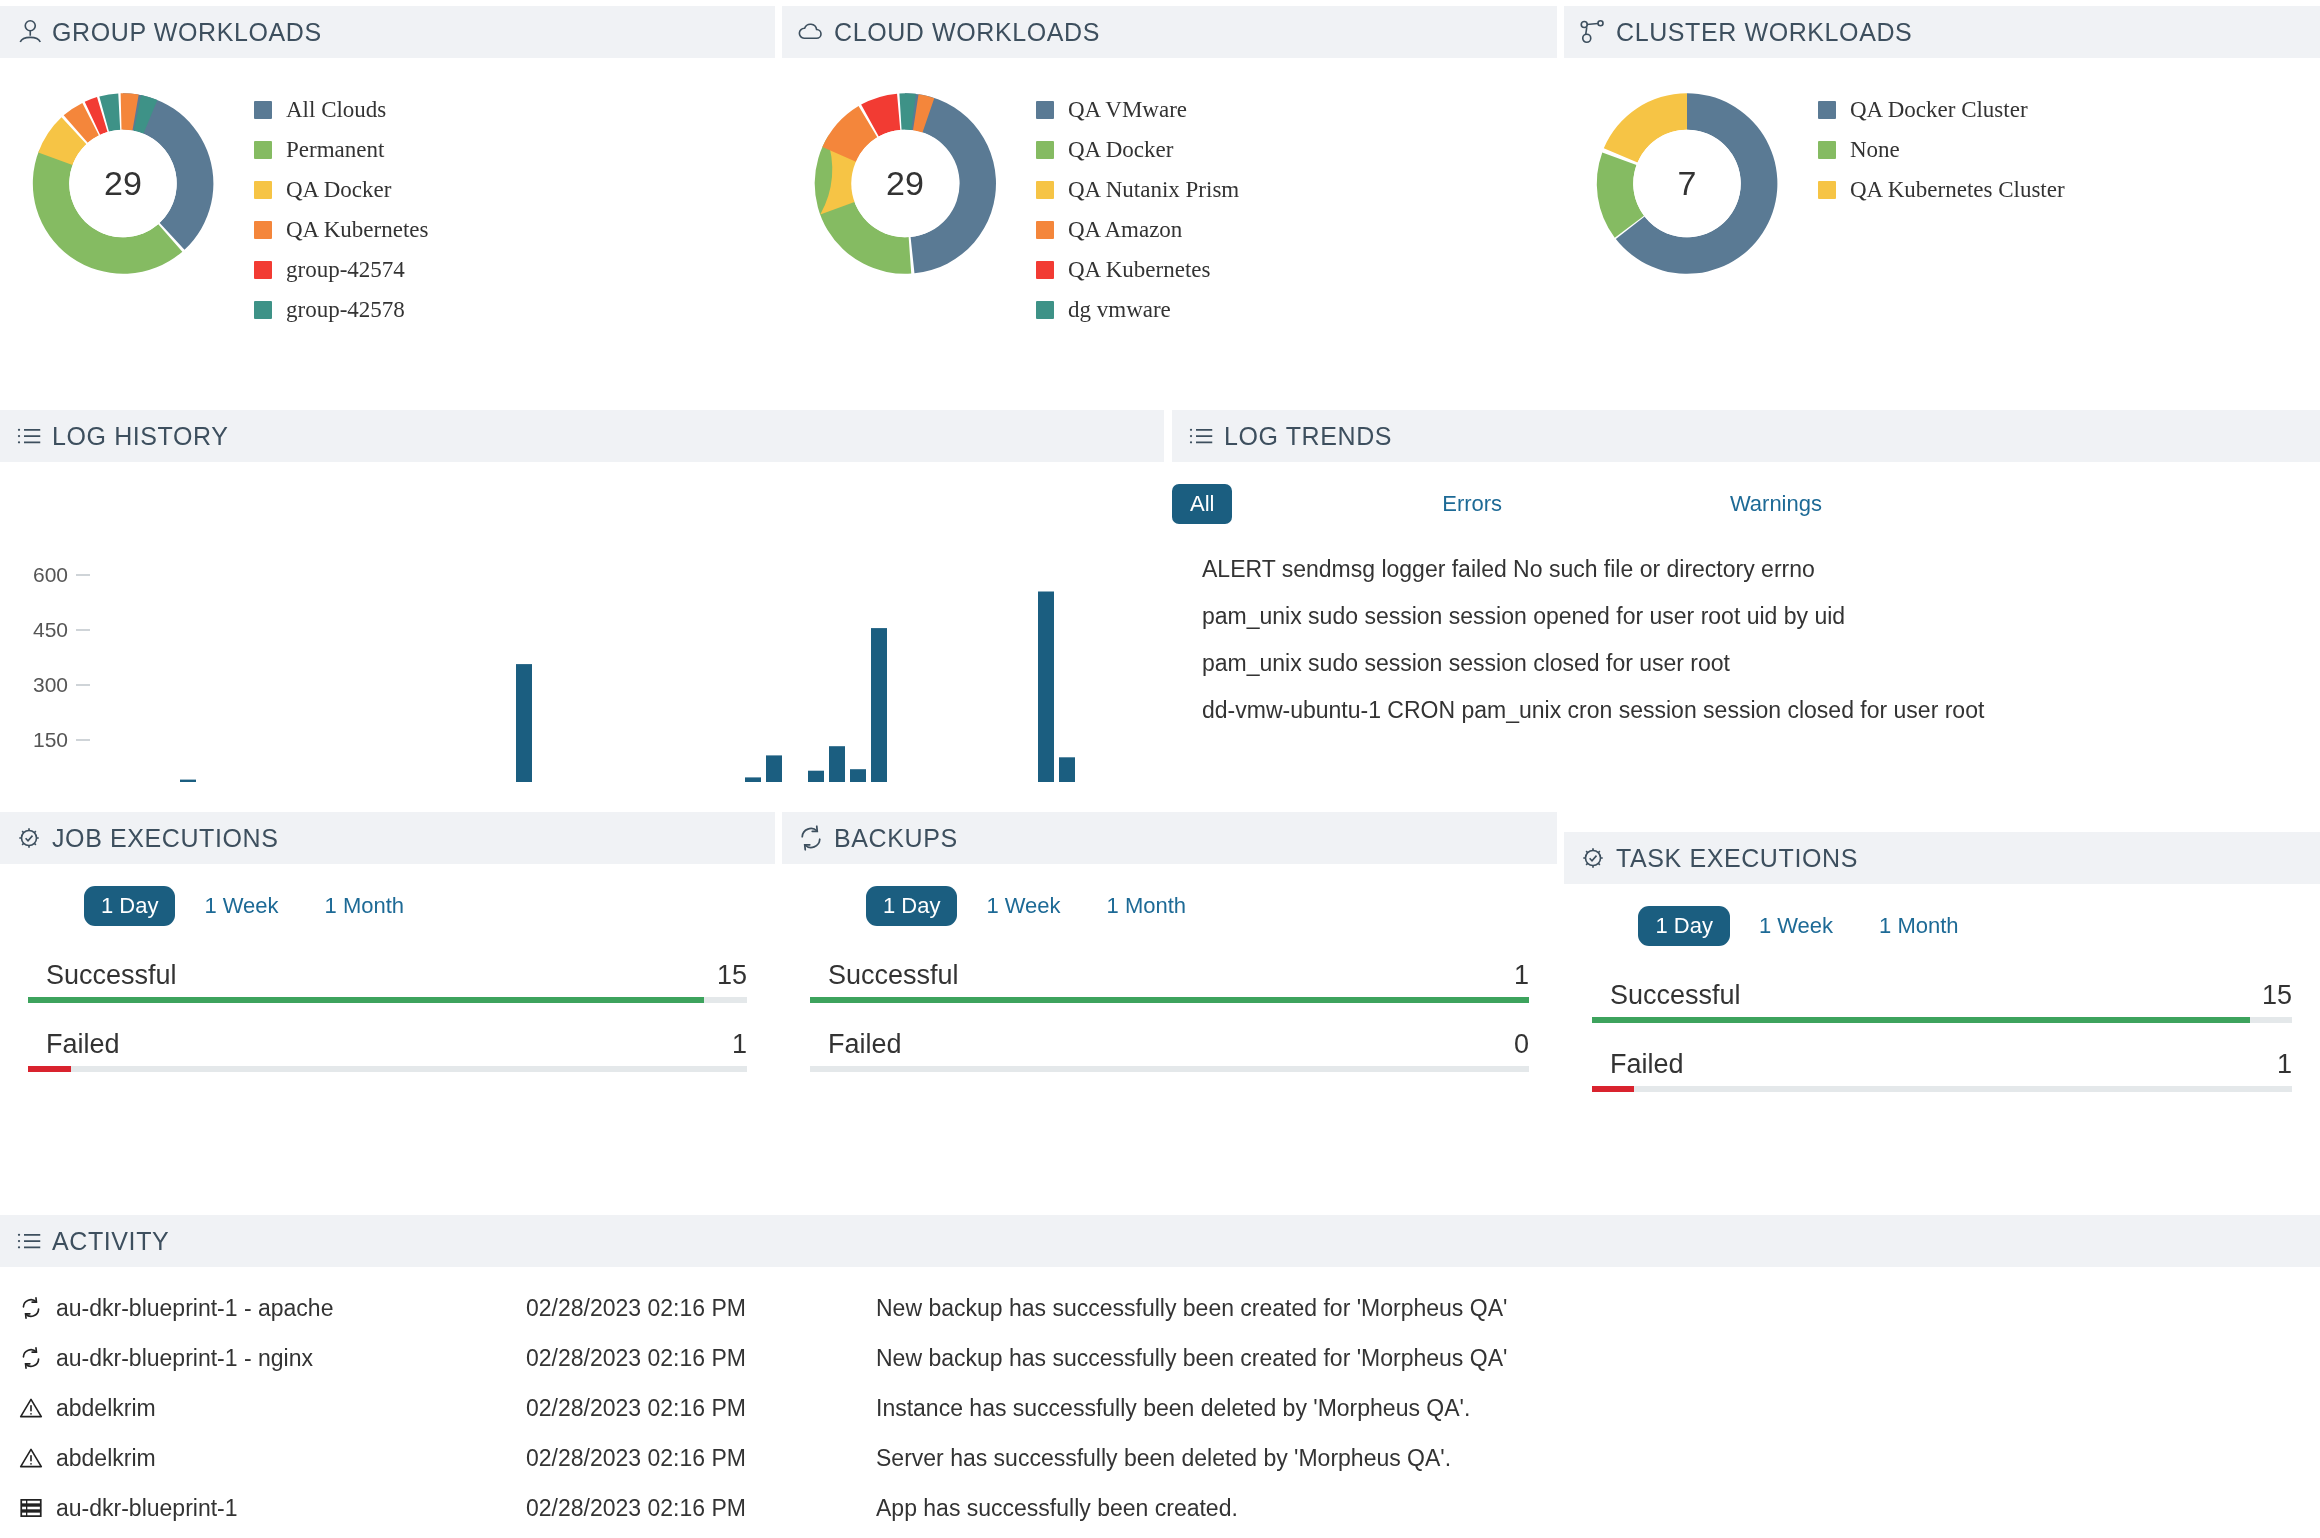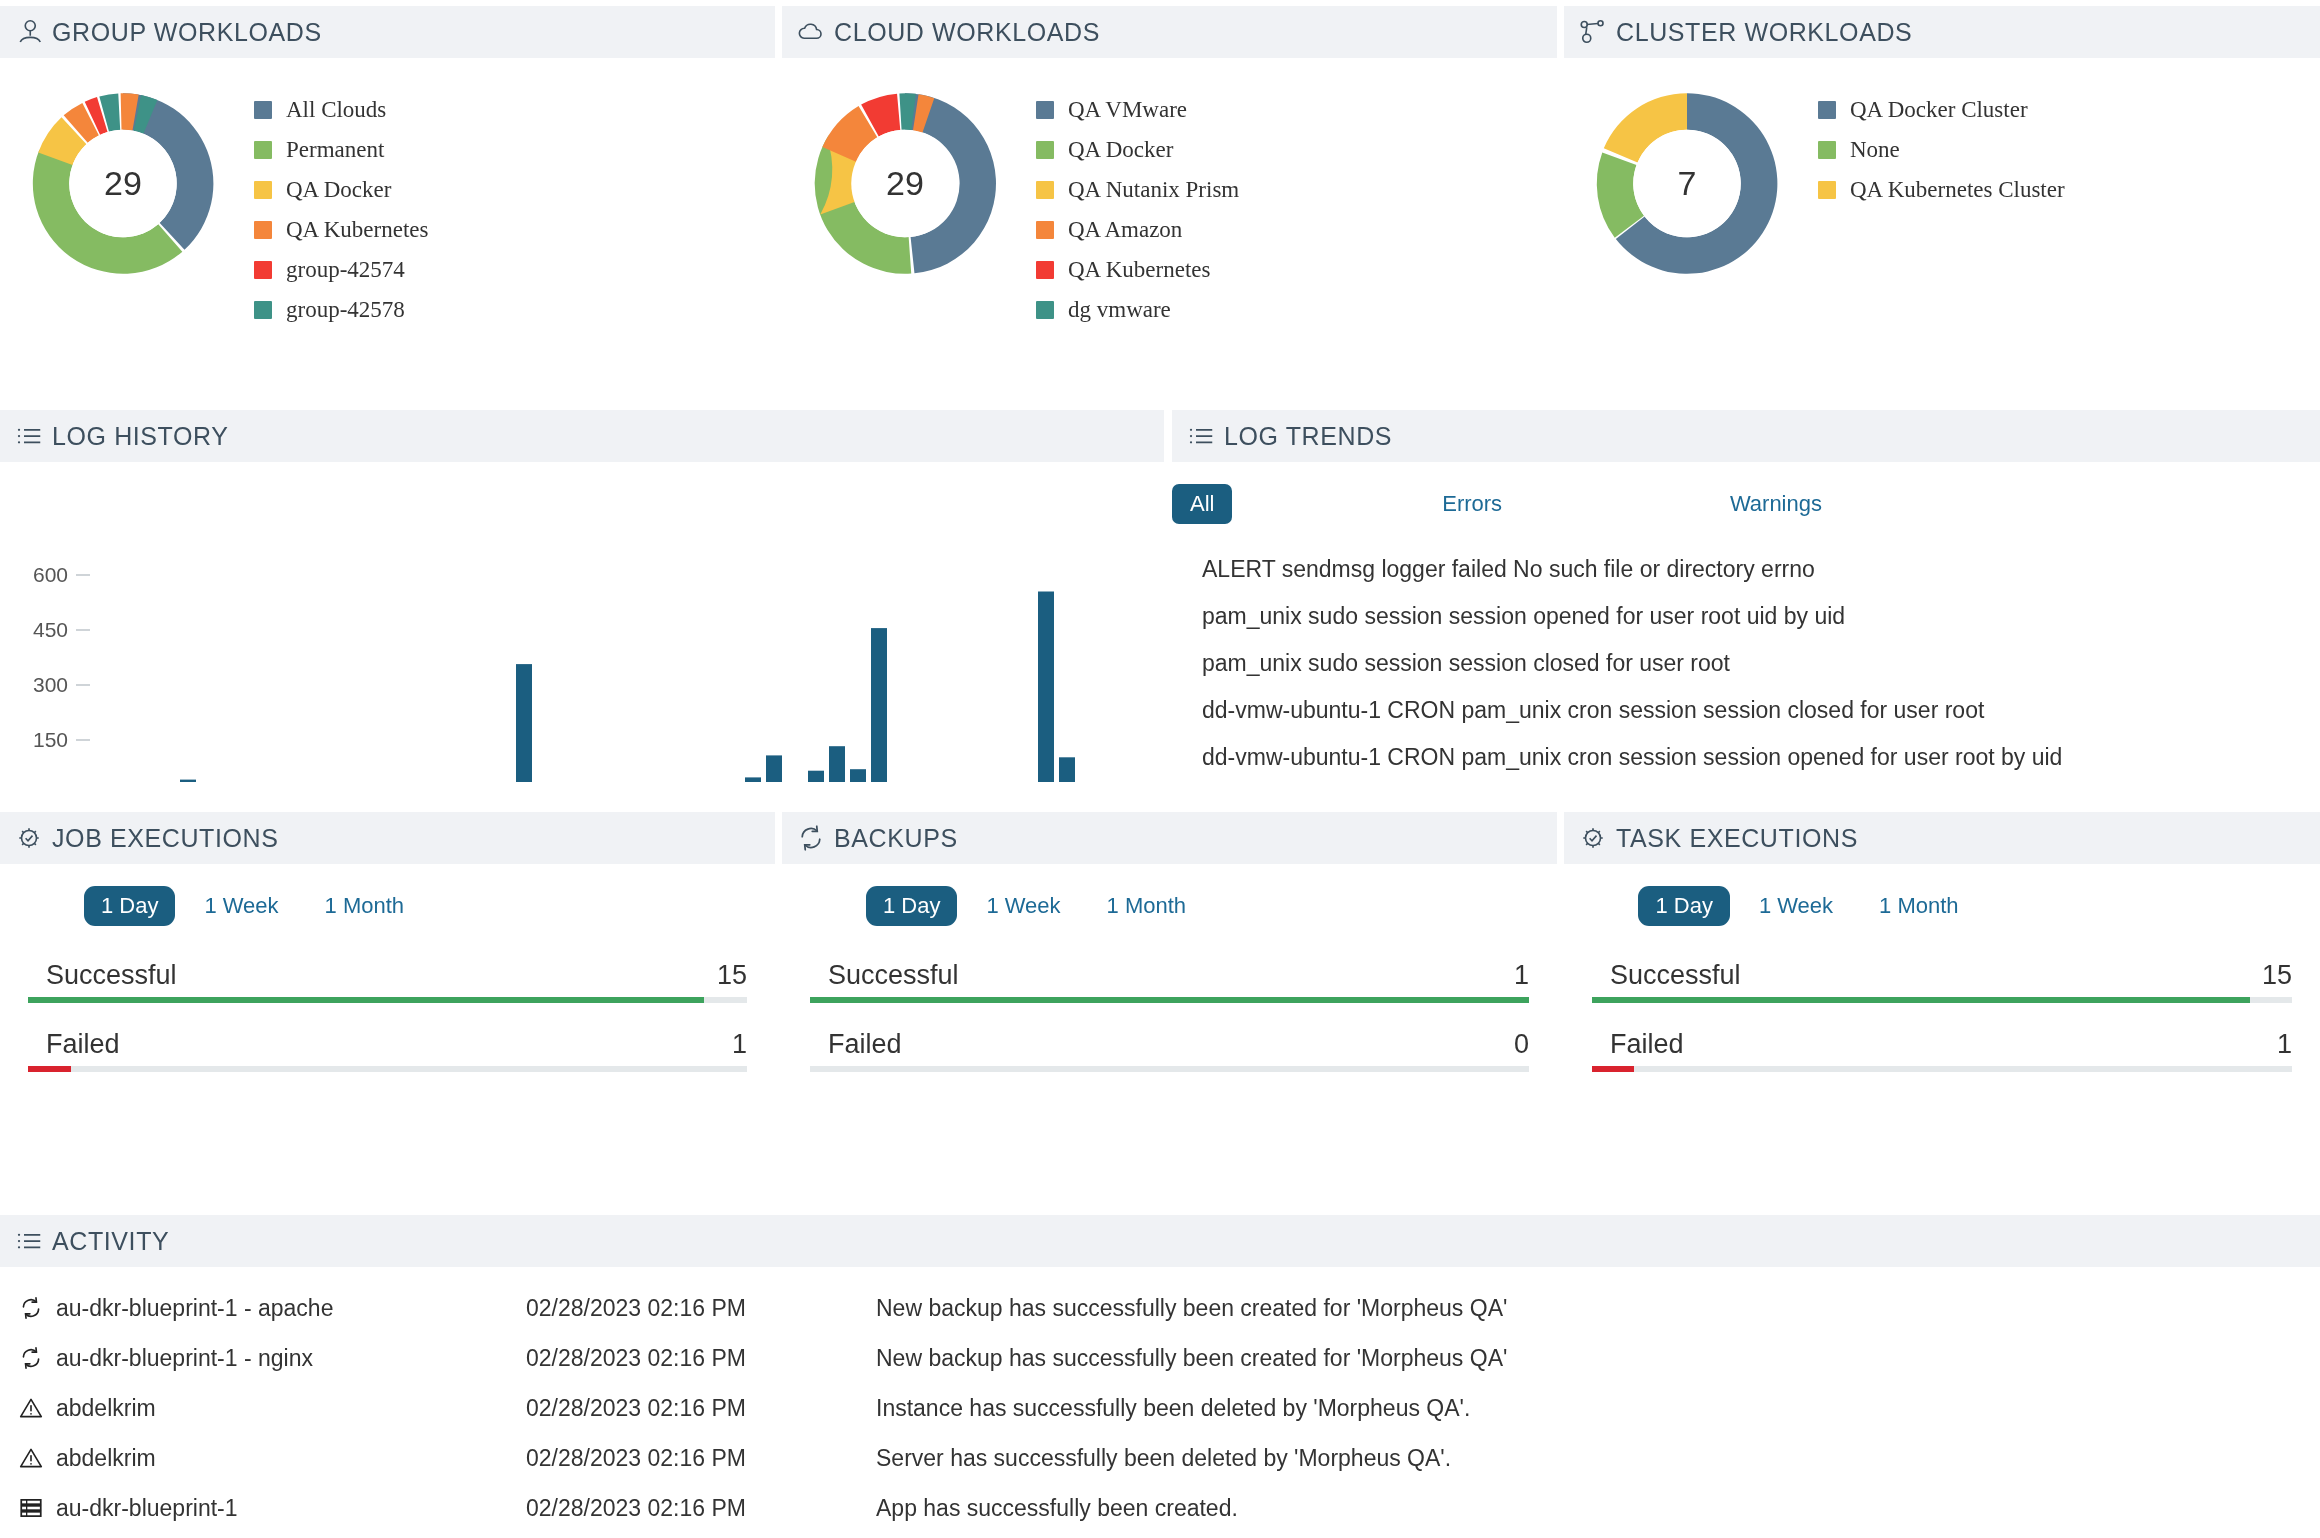--- a/index.html
+++ b/index.html
@@ -395,21 +395,20 @@
     <div class="lt-tabs">
       <span class="lt-tab active">All</span>
       <span class="lt-tab">Errors</span>
       <span class="lt-tab">Warnings</span>
     </div>
     <div class="lt-list">
       <div class="lt-item">ALERT sendmsg logger failed No such file or directory errno</div>
       <div class="lt-item">pam_unix sudo session session opened for user root uid by uid</div>
       <div class="lt-item">pam_unix sudo session session closed for user root</div>
       <div class="lt-item">dd-vmw-ubuntu-1 CRON pam_unix cron session session closed for user root</div>
-      <div class="lt-item">dd-vmw-ubuntu-1 CRON pam_unix cron session session opened for user root by uid</div>
     </div>
   </div>
 
   <div class="panel" style="left:0;top:812px;width:775px;height:300px;">
     <div class="panel-head">
       <span class="hd-icon">
         <svg viewBox="0 0 24 24" fill="none" stroke="#3d4f5e" stroke-width="1.3">
           <circle cx="12" cy="12" r="6"></circle>
           <path d="M9.3 12.2 l1.9 2 3.6 -4.1"></path>
           <path d="M12 4.2v1.6M12 18.2v1.6M4.2 12h1.6M18.2 12h1.6M6.5 6.5l1.1 1.1M16.4 16.4l1.1 1.1M17.5 6.5l-1.1 1.1M7.6 16.4l-1.1 1.1"></path>
@@ -476,21 +475,21 @@
           <span class="ex-label">Failed</span>
           <span class="ex-value">0</span>
         </div>
         <div class="ex-bar">
             <div class="ex-bar-fill" style="width:0%;background:#d9232e"></div>
           </div>
       </div>
     </div>
   </div>
 
-  <div class="panel" style="left:1564px;top:812px;width:756px;height:300px;">
+  <div class="panel" style="left:1564px;top:832px;width:756px;height:300px;">
     <div class="panel-head">
       <span class="hd-icon">
         <svg viewBox="0 0 24 24" fill="none" stroke="#3d4f5e" stroke-width="1.3">
           <circle cx="12" cy="12" r="6"></circle>
           <path d="M9.3 12.2 l1.9 2 3.6 -4.1"></path>
           <path d="M12 4.2v1.6M12 18.2v1.6M4.2 12h1.6M18.2 12h1.6M6.5 6.5l1.1 1.1M16.4 16.4l1.1 1.1M17.5 6.5l-1.1 1.1M7.6 16.4l-1.1 1.1"></path>
         </svg>
       </span>
       <span class="panel-title">TASK EXECUTIONS</span>
     </div>

